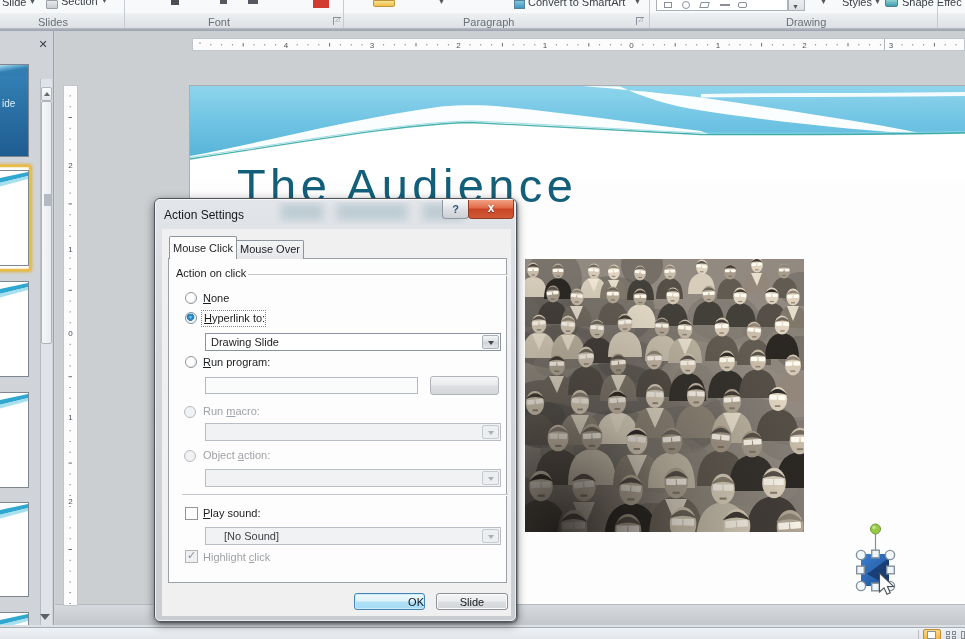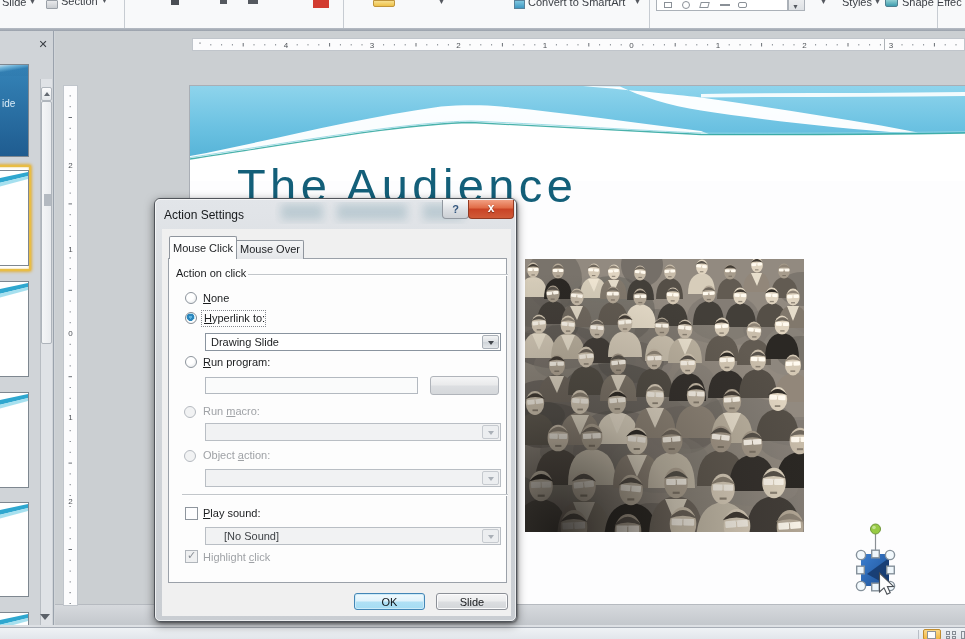--- a/index.html
+++ b/index.html
@@ -82,21 +82,21 @@
 .combo .cb { position:absolute; right:1px; top:1px; width:17px; height:14px; background:linear-gradient(#f3f4f5,#dcdfe3 50%,#ced3d8 50%,#e4e7ea); border:1px solid #aab0b7; border-radius:2px; }
 .combo .ar { position:absolute; right:6px; top:7px; border:3.5px solid transparent; border-top:4px solid #43474d; }
 .combo.dis { background:#f1f2f3; border-color:#b9bec4; }
 .combo.dis .cb { background:#eceef0; border-color:#c6cacf; }
 .combo.dis .ar { border-top-color:#aab0b7; }
 .check { position:absolute; width:13px; height:13px; border:1px solid #8e959d; background:#fdfdfe; }
 .check.dis { border-color:#b0b5bb; background:#eff0f1; }
 .check.dis:after { content:"✓"; position:absolute; left:1px; top:-2px; font-size:11px; color:#898f96; }
 #okbtn { position:absolute; left:199px; top:394px; width:71px; height:17px; border:1px solid #4386b6; border-radius:3px;
   background:linear-gradient(#f0fafe 0%, #dff2fb 48%, #b0e0f5 52%, #a4dcf3 100%); box-shadow:inset 0 0 0 1px #cdebf8;
-  font-size:11px; color:#0f1316; text-align:center; line-height:16px; }
+  font-size:11px; color:#0f1316; text-align:right; line-height:16px; }
 #cancelbtn { position:absolute; left:281px; top:394px; width:72px; height:17px; border:1px solid #8c9097; border-radius:3px;
   background:linear-gradient(#f5f5f6 0%, #ebeced 48%, #dcdee1 52%, #d3d6d9 100%); box-shadow:inset 0 0 0 1px #fbfbfc;
   font-size:11px; color:#17191c; text-align:center; line-height:16px; }
 .gline { position:absolute; height:1px; background:#c2c6ca; box-shadow:0 1px 0 #fff; }
 #focusrect { position:absolute; left:46px; top:111px; width:65px; height:17px; border:1px dotted #85898e; }
 </style>
 </head>
 <body>
 
 <div id="ribbon" class="abs">
@@ -122,20 +122,28 @@
   <span style="position:absolute; left:700px; top:2px; width:9px; height:6px; border:1px solid #8a9097; transform:skewX(-15deg);"></span>
   <span style="position:absolute; left:720px; top:4px; width:10px; height:2px; background:#8a9097;"></span>
   <span style="position:absolute; left:738px; top:2px; width:9px; height:6px; border:1px solid #8a9097; border-radius:2px;"></span>
   <span style="position:absolute; left:788px; top:-6px; width:17px; height:17px; background:linear-gradient(#f2f3f4,#dee1e4); border:1px solid #abb1b8;"></span>
   <span class="btntext" style="left:792px; top:3px; font-size:7px; color:#55595f;">▼</span>
   <span class="btntext" style="left:820px; top:-2px; font-size:7px; color:#55595f;">▼</span>
   <span class="btntext" style="left:842px; top:-4px;">Styles</span>
   <span class="btntext" style="left:874px; top:-2px; font-size:7px; color:#55595f;">▼</span>
   <span style="position:absolute; left:885px; top:-2px; width:13px; height:9px; background:linear-gradient(#9fd8d8,#3e9daf); border:1px solid #4e7f90; border-radius:2px;"></span>
   <span class="btntext" style="left:902px; top:-4px;">Shape Effec</span>
+  <div class="grplabels">
+    <span class="grplabel" style="left:38px;">Slides</span>
+    <span class="grplabel" style="left:208px;">Font</span>
+    <span class="grplabel" style="left:463px;">Paragraph</span>
+    <span class="grplabel" style="left:786px;">Drawing</span>
+    <span class="launcher" style="left:333px; top:4px;"></span>
+    <span class="launcher" style="left:636px; top:4px;"></span>
+  </div>
   <span class="vsep" style="left:124px;"></span>
   <span class="vsep" style="left:343px;"></span>
   <span class="vsep" style="left:649px;"></span>
   <span class="vsep" style="left:937px;"></span>
 </div>
 <div id="ribbonline" class="abs"></div>
 
 <div id="panel" class="abs">
   <div class="sep"></div>
   <div id="xbtn">✕</div>

